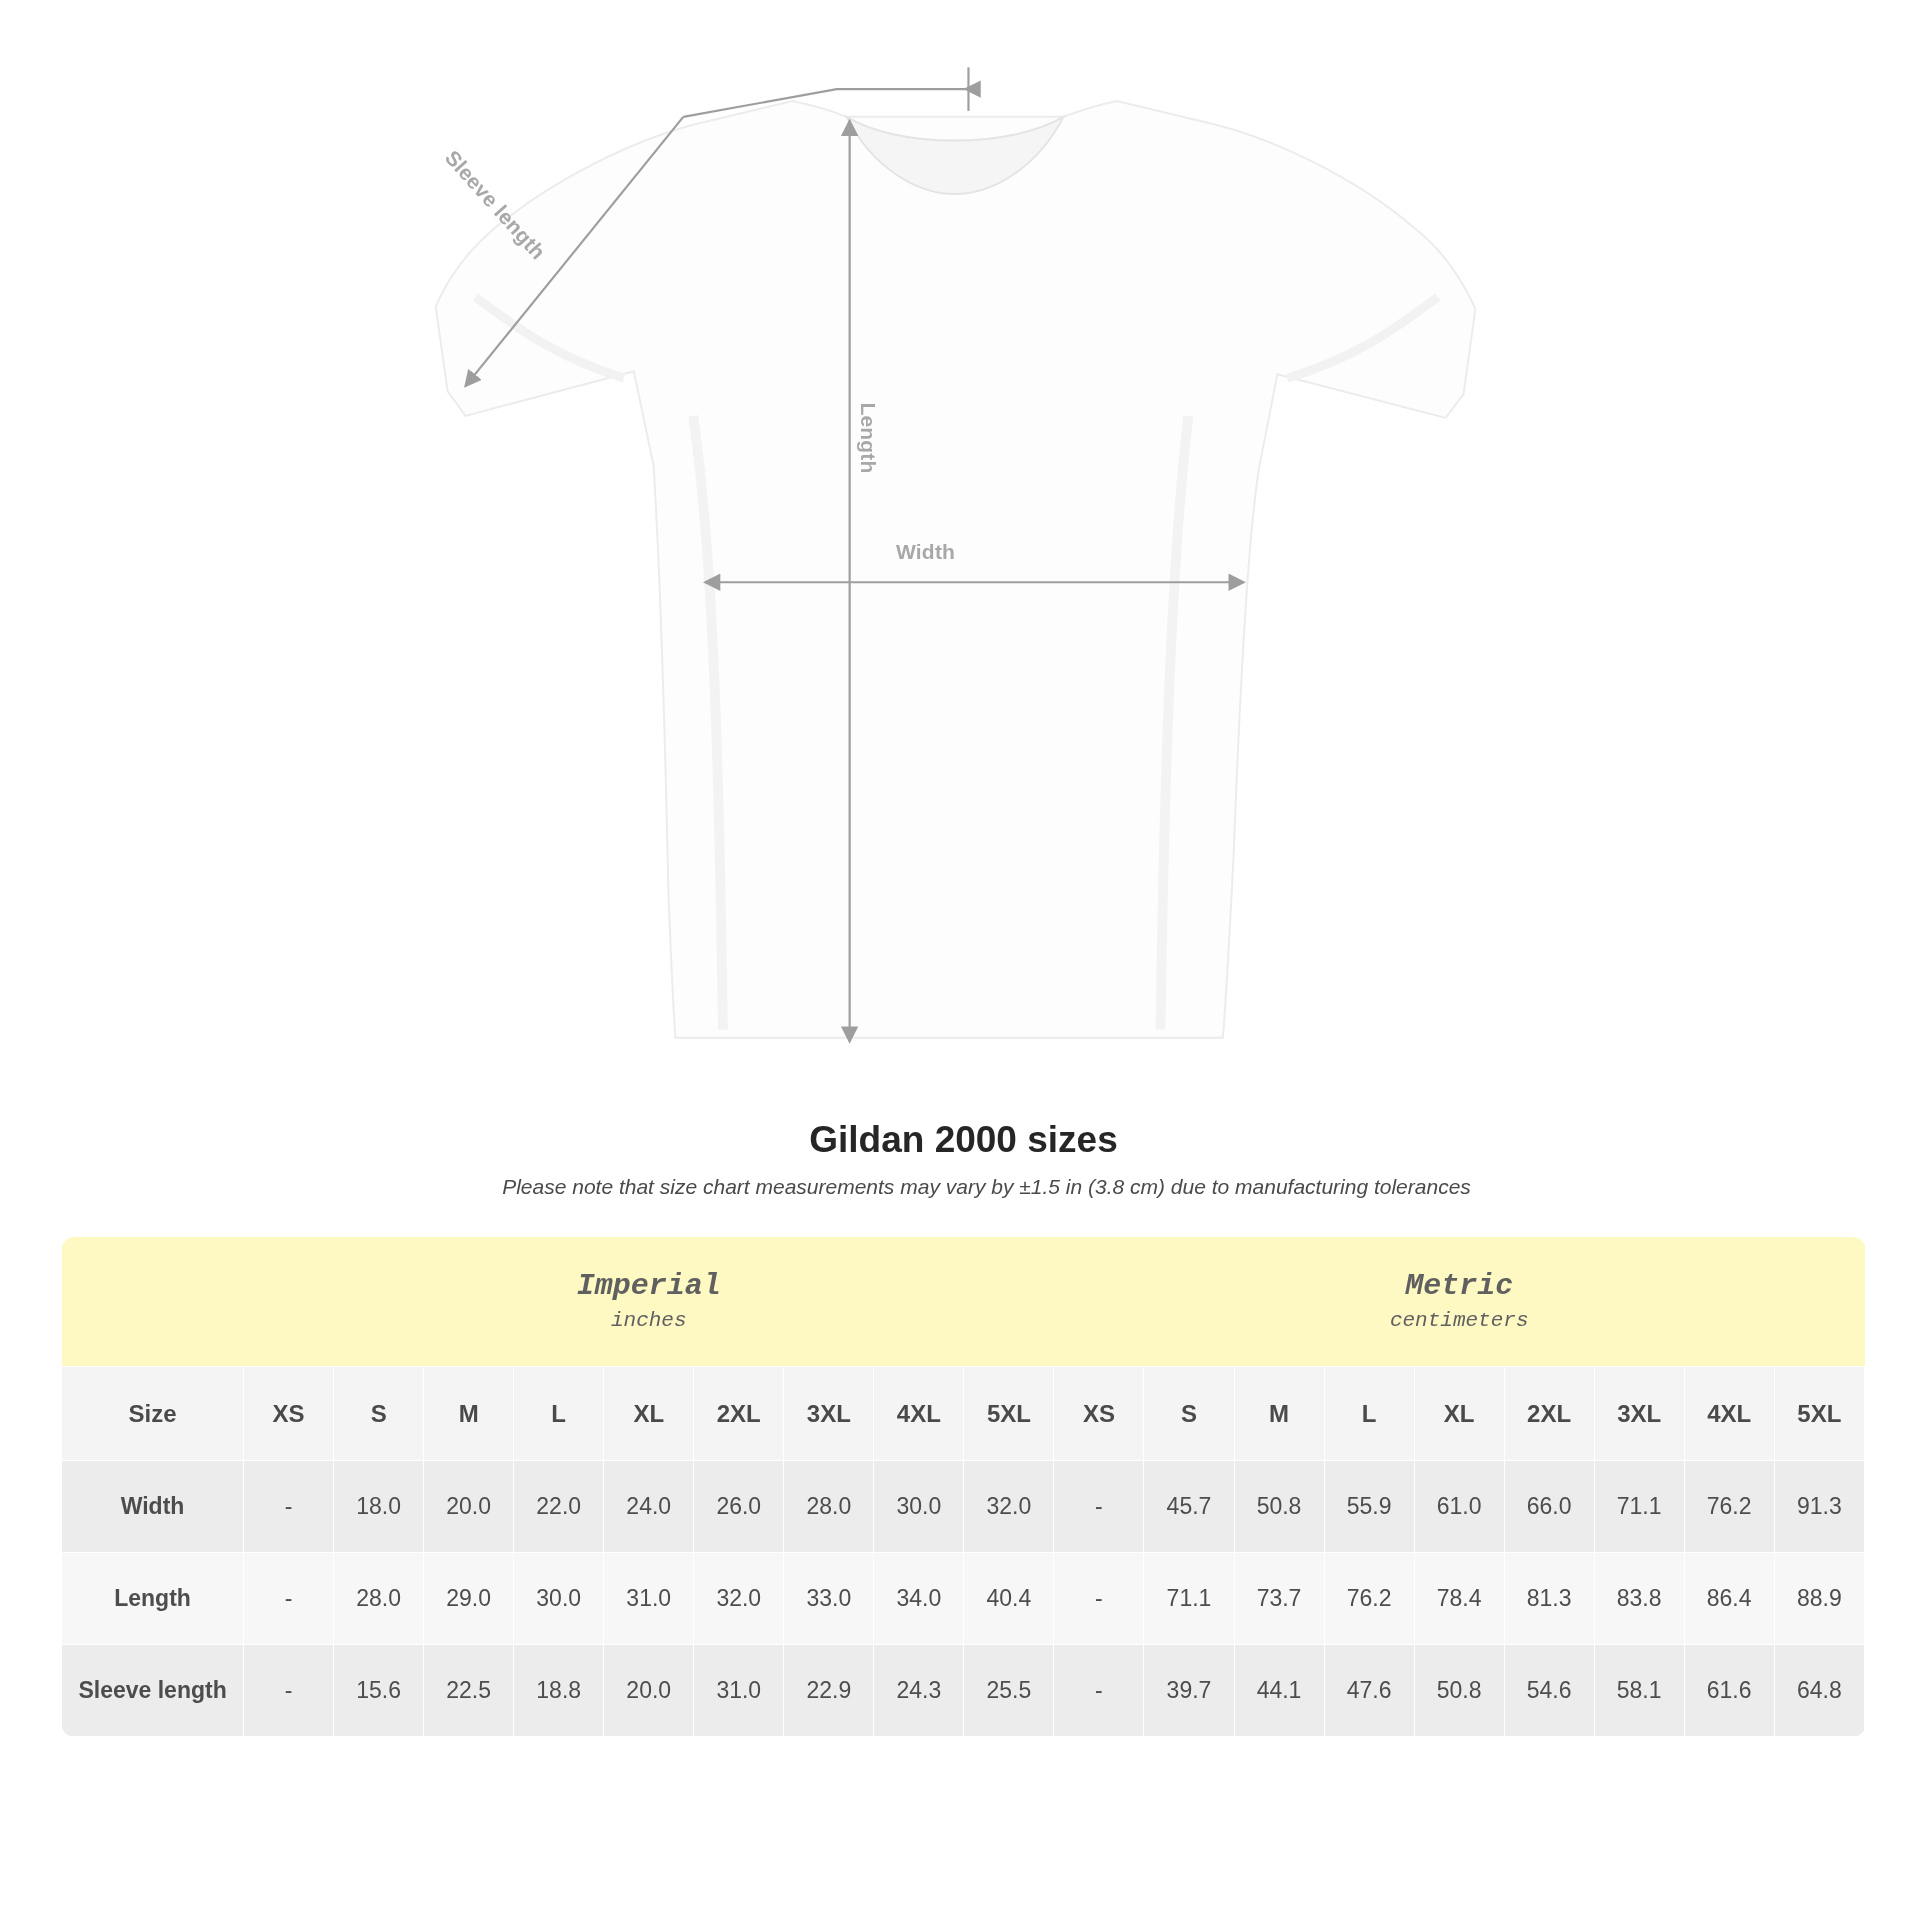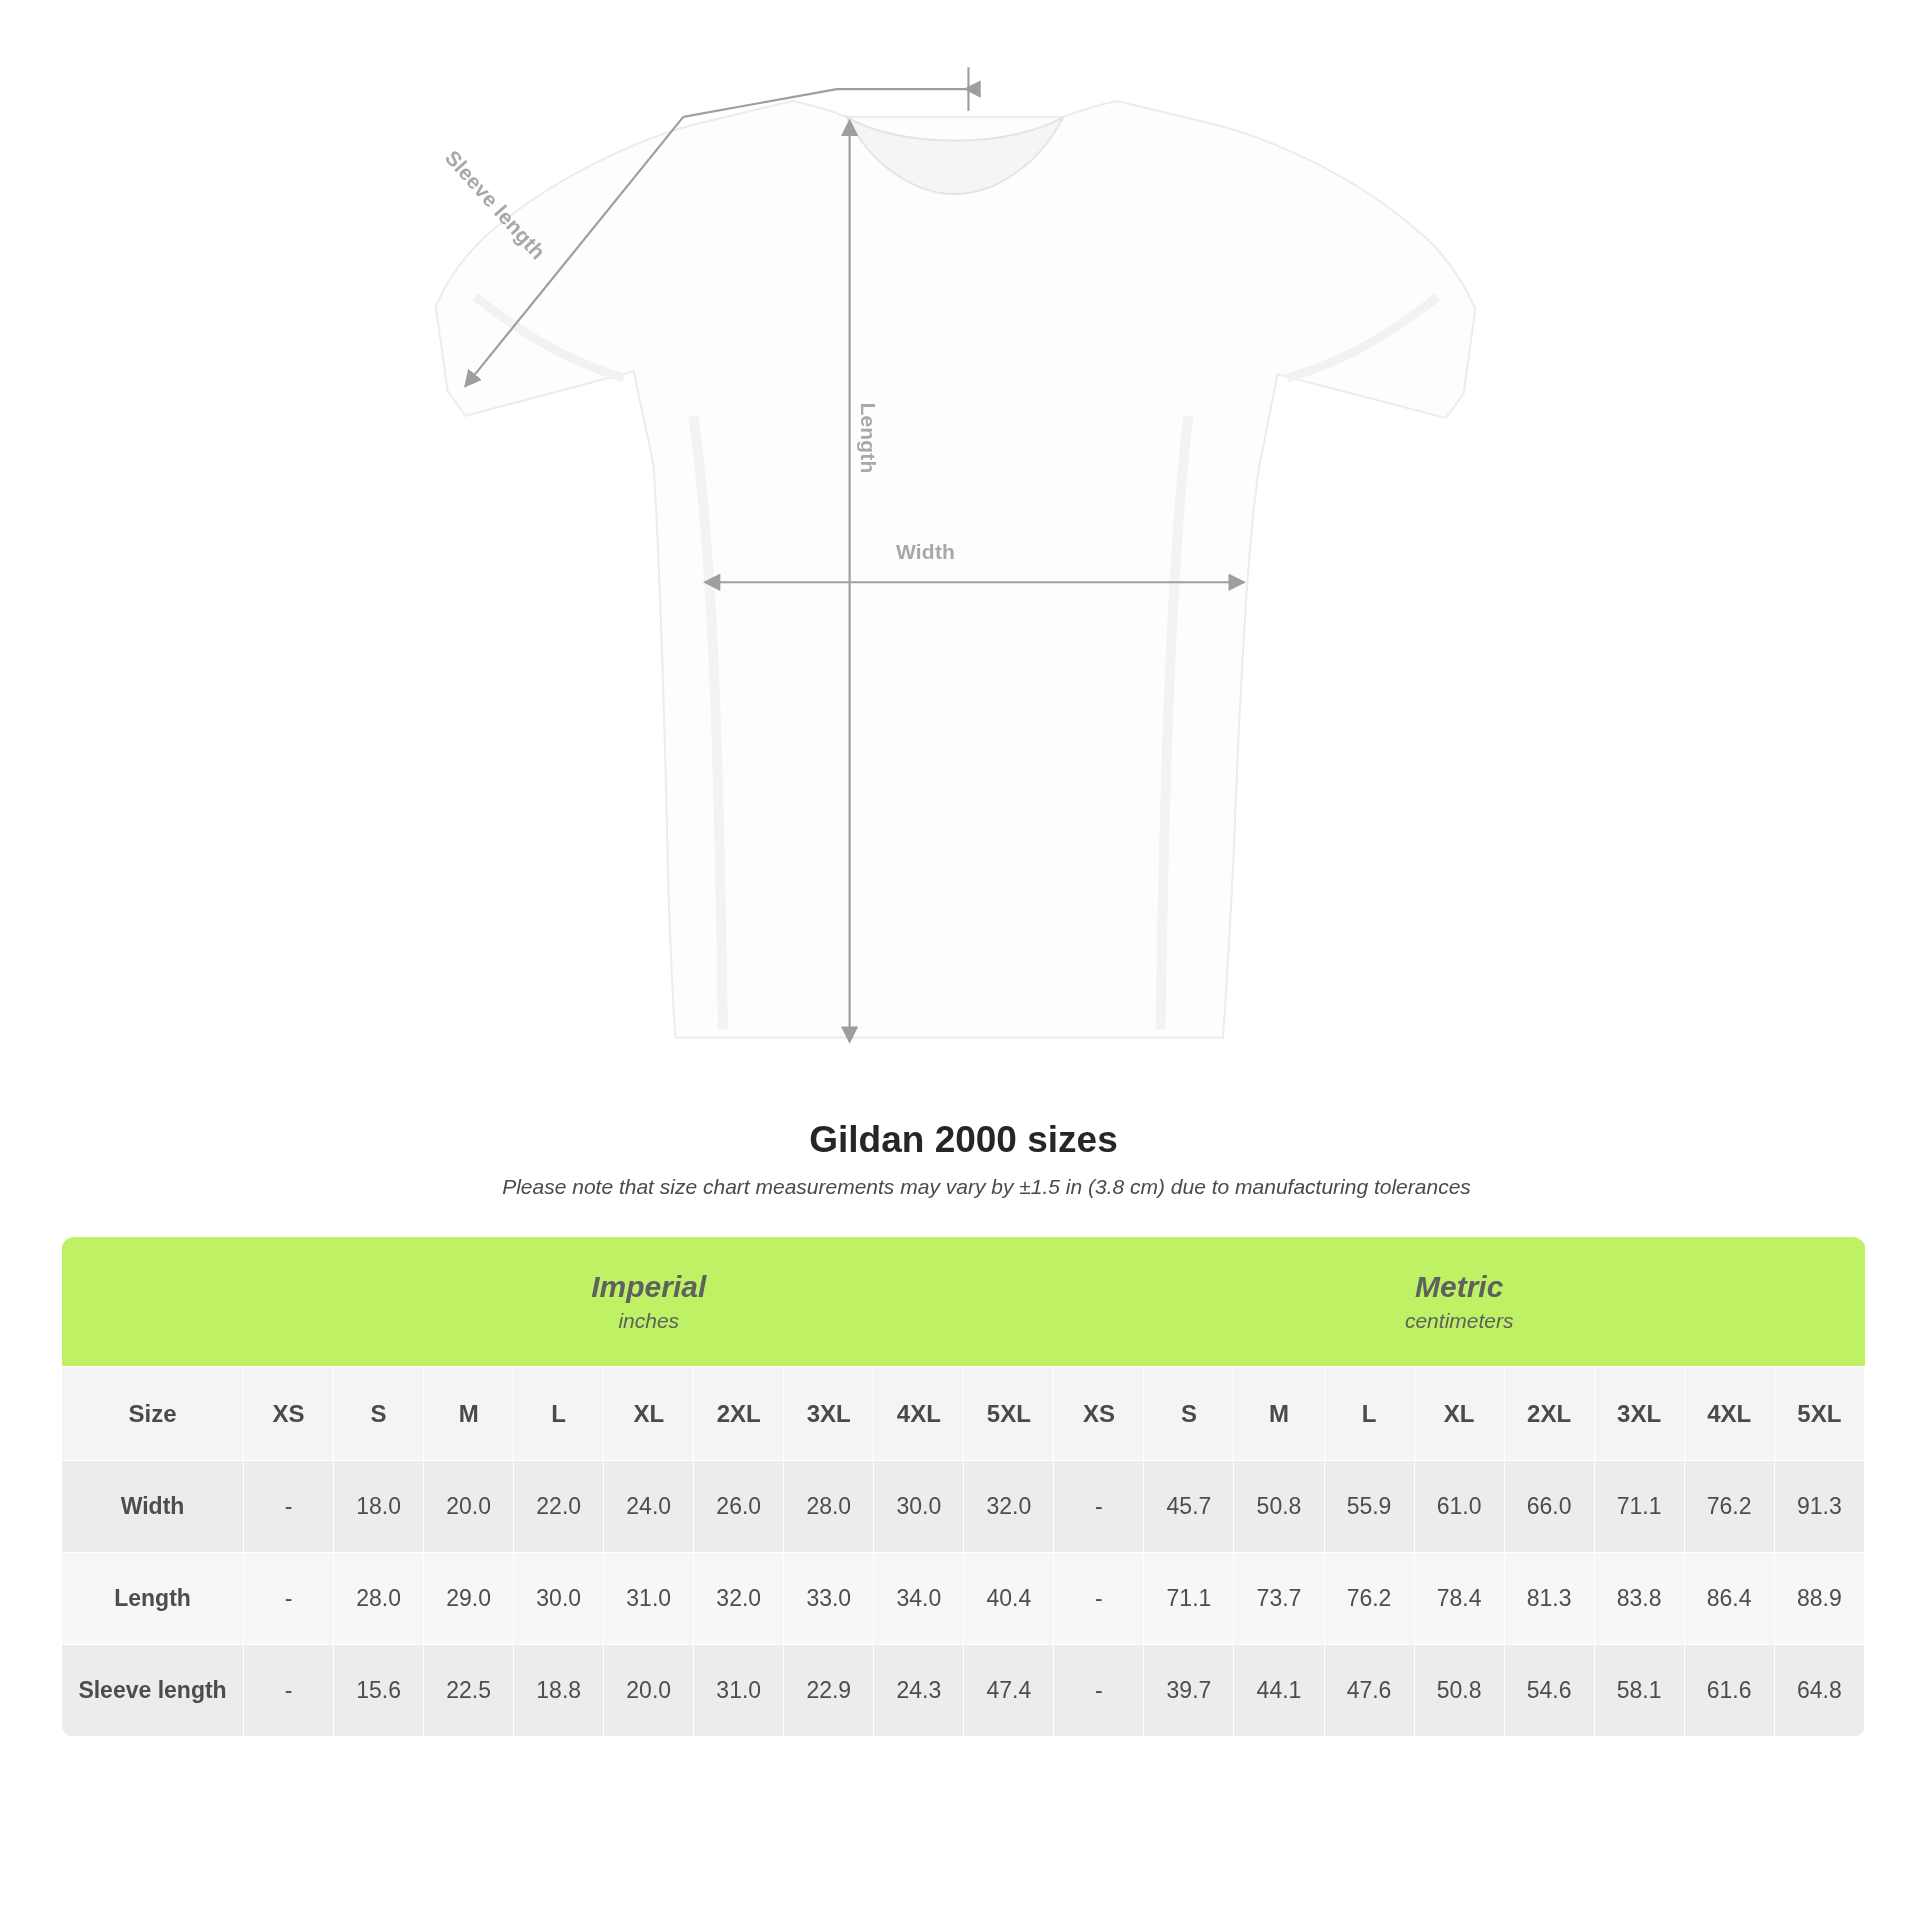--- a/index.html
+++ b/index.html
@@ -85,23 +85,24 @@
   }
   table.size-table td, table.size-table th {
     border: 1px solid #ffffff;
     text-align: center;
     vertical-align: middle;
     font-size: 23px;
     color: #4d4d4d;
   }
   
   tr.unit-row td {
-    background: #bef264;
+    background: #fef9c3;
     height: 127px;
     border: none;
+    font-family: Liberation Mono, monospace;
   }
   .unit-name {
     font-size: 30px;
     font-weight: bold;
     font-style: italic;
     color: #606060;
     line-height: 1.25;
   }
   .unit-sub {
     font-size: 21px;
@@ -322,21 +323,21 @@
         <tr class="data-row shaded">
           <td class="rowlabel">Sleeve length</td>
           <td class="val">-</td>
           <td class="val">15.6</td>
           <td class="val">22.5</td>
           <td class="val">18.8</td>
           <td class="val">20.0</td>
           <td class="val">31.0</td>
           <td class="val">22.9</td>
           <td class="val">24.3</td>
-          <td class="val">47.4</td>
+          <td class="val">25.5</td>
           <td class="val">-</td>
           <td class="val">39.7</td>
           <td class="val">44.1</td>
           <td class="val">47.6</td>
           <td class="val">50.8</td>
           <td class="val">54.6</td>
           <td class="val">58.1</td>
           <td class="val">61.6</td>
           <td class="val">64.8</td>
         </tr>

